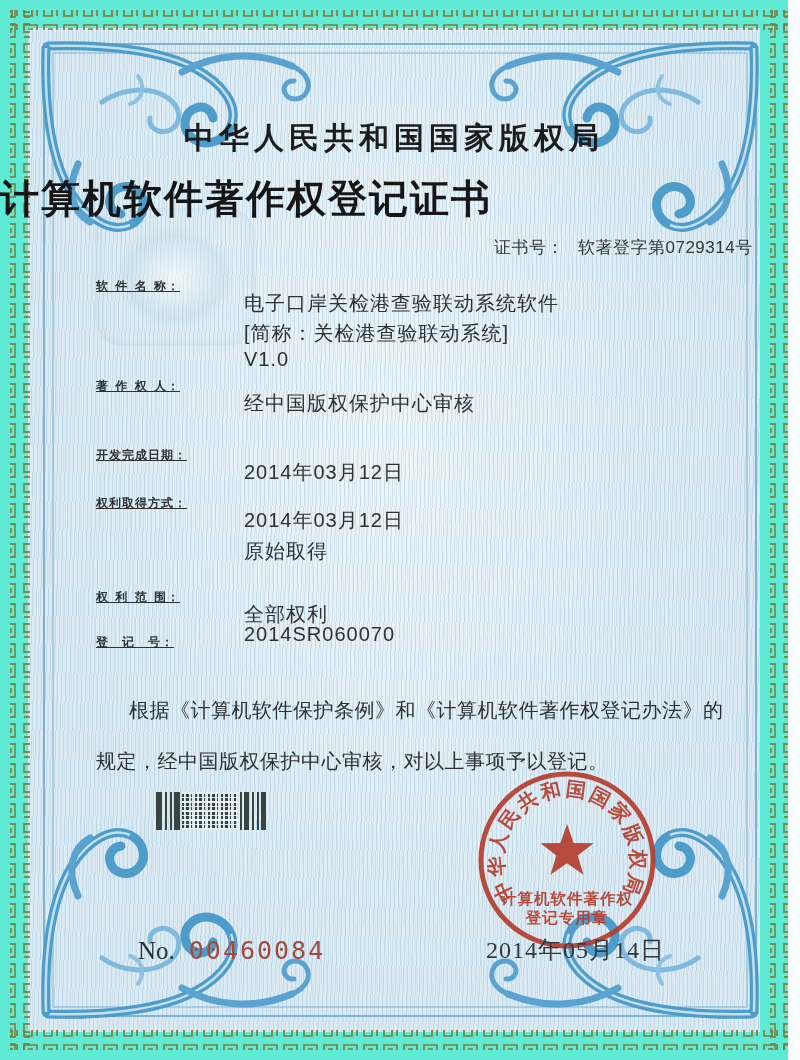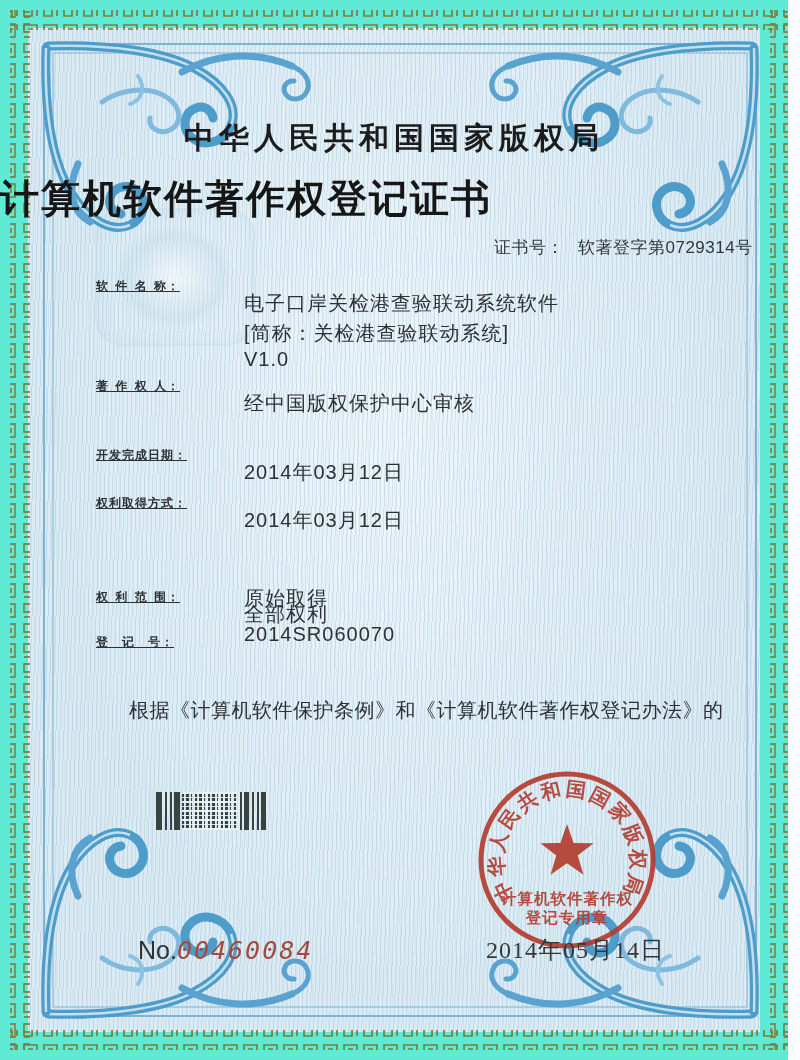--- a/index.html
+++ b/index.html
@@ -86,24 +86,24 @@
   .seal-svg { position:absolute; left:476px; top:768px; width:182px; height:184px; opacity:0.9; }
 
   .issue-date {
     position:absolute; left:486px; top:934px; font-family:"Liberation Serif", serif;
     font-size:24px; color:#35383b; letter-spacing:1px; white-space:nowrap;
   }
   .serial {
     position:absolute; left:138px; top:936px; white-space:nowrap;
   }
   .serial .no-label {
-    font-family:Liberation Sans, sans-serif; font-size:25px; color:#2f3134; 
+    font-family:Liberation Serif, serif; font-size:25px; color:#2f3134; margin-right:14px;
   }
   .serial .no-value {
-    font-family:"DejaVu Sans Mono", monospace; font-size:25px; color:#a34a3d; letter-spacing:2px;font-style:italic;
+    font-family:"DejaVu Sans Mono", monospace; font-size:25px; color:#a34a3d; letter-spacing:2px;
   }
 </style>
 </head>
 <body>
 
 <div class="page">
 
   <div class="texture"></div>
   <div class="watermark"></div>
 
@@ -156,29 +156,30 @@
 
   <div class="field-label" style="top:378px">著 作 权 人：</div>
   <div class="field-value" style="top:378px">经中国版权保护中心审核</div>
 
   <div class="field-label" style="top:447px">开发完成日期：</div>
   <div class="field-value" style="top:447px">2014年03月12日</div>
 
   <div class="field-label" style="top:495px">权利取得方式：</div>
   <div class="field-value" style="top:495px">2014年03月12日</div>
 
-  <div class="field-value" style="top:573px">原始取得</div>
+  <div class="field-value" style="top:526px">原始取得</div>
 
   <div class="field-label" style="top:589px">权 利 范 围：</div>
   <div class="field-value" style="top:589px">全部权利</div>
 
   <div class="field-label" style="top:634px">登　记　号：</div>
   <div class="field-value" style="top:611px">2014SR060070</div>
 
   <div class="statement-line indent" style="top:697px">根据《计算机软件保护条例》和《计算机软件著作权登记办法》的</div>
+  <div class="statement-line" style="top:748px">规定，经中国版权保护中心审核，对以上事项予以登记。</div>
 
   <div class="barcode">
     <div class="bc-left"></div>
     <div class="bc-mid"></div>
     <div class="bc-right"></div>
   </div>
 
   <svg class="seal-svg" viewBox="0 0 182 184" xmlns="http://www.w3.org/2000/svg" aria-hidden="true">
     <defs>
       <path id="sealArc" d="M 38.5,128.6 A 64,64 0 1 1 143.5,128.6" fill="none"></path>

